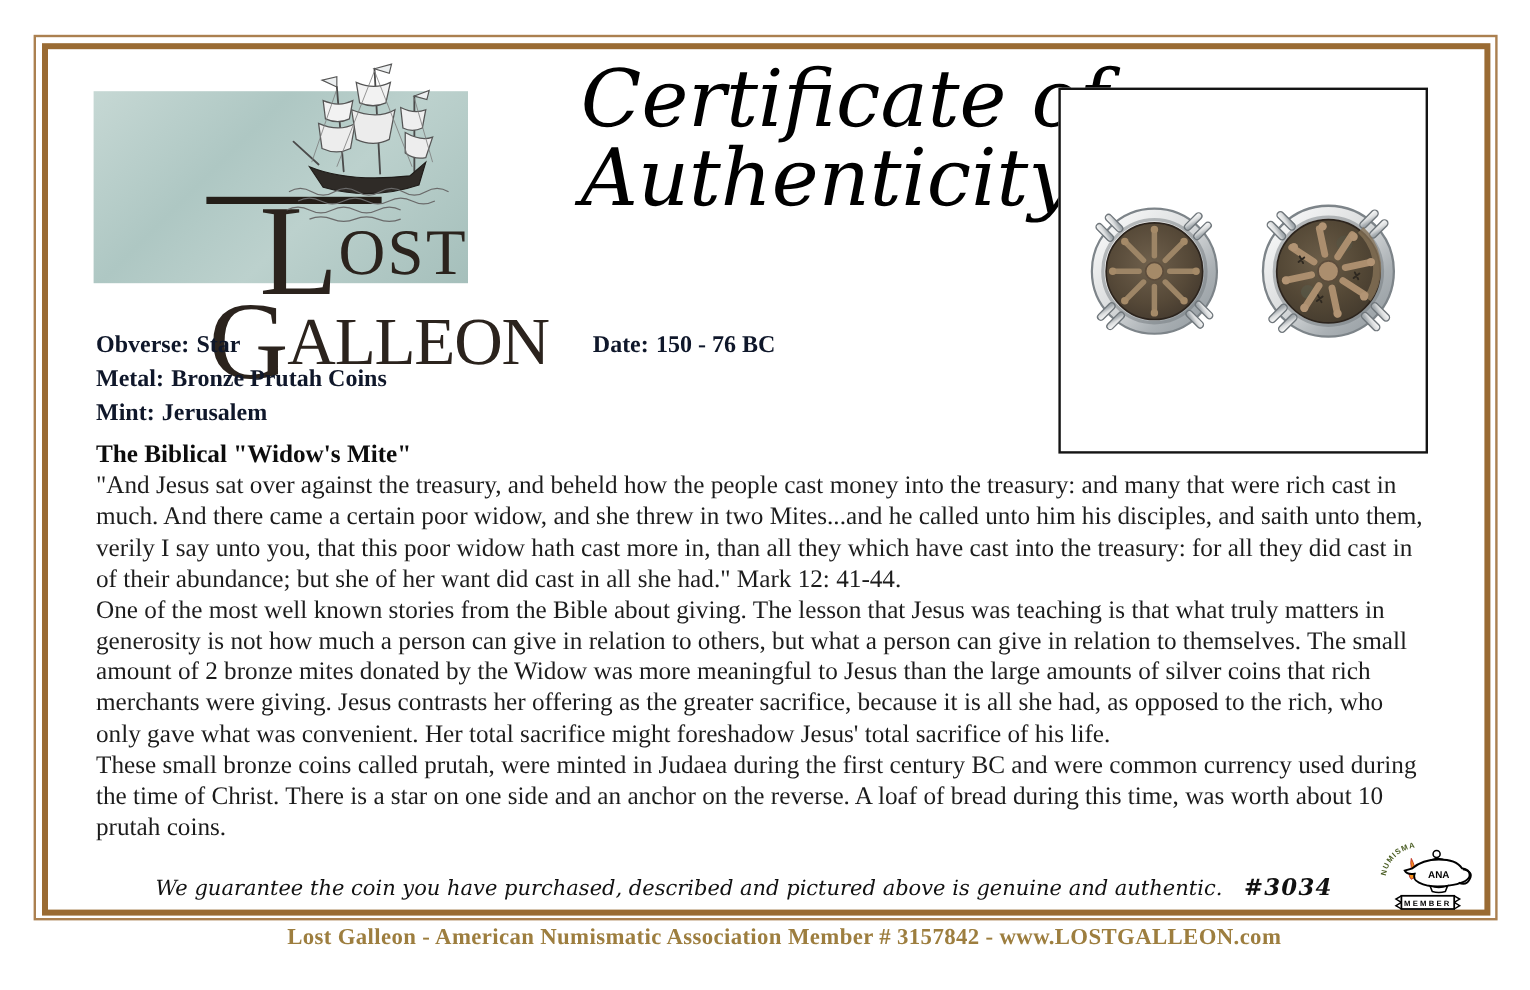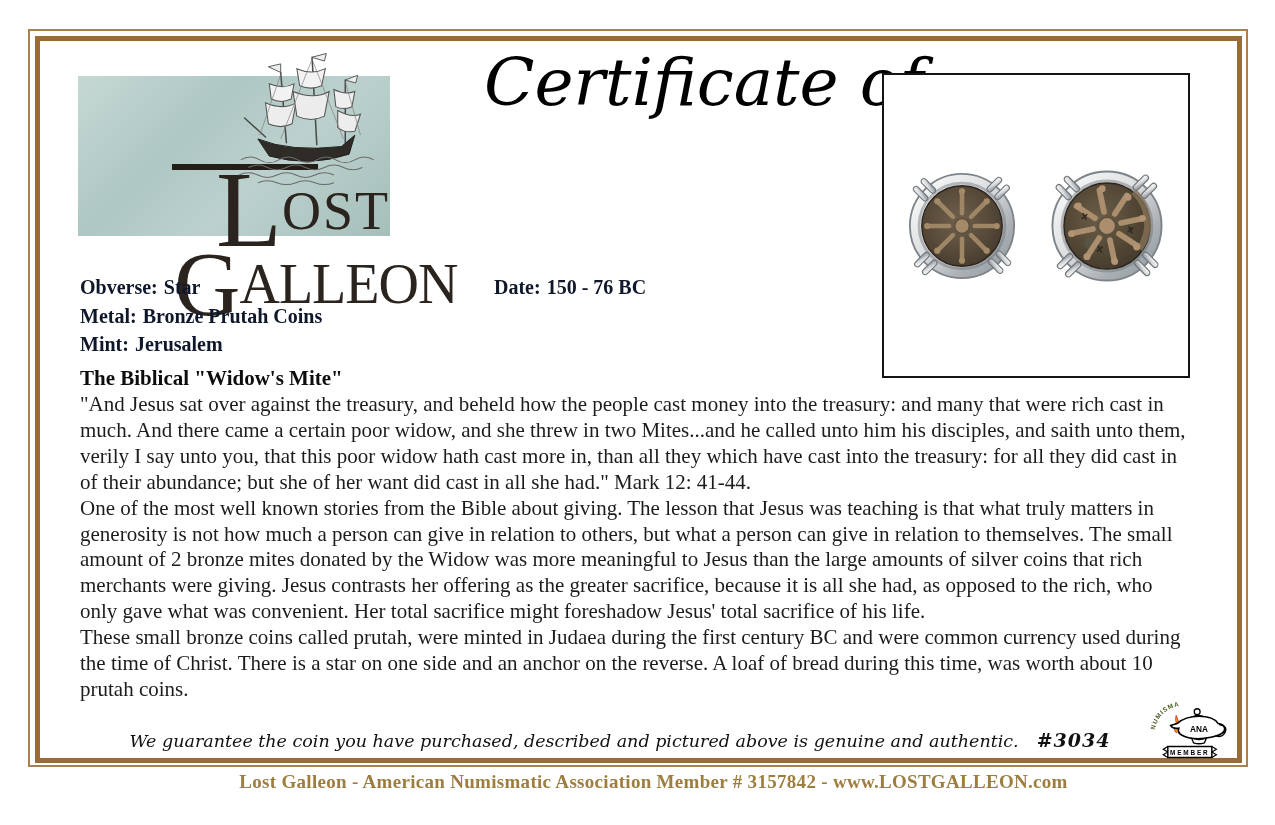--- a/index.html
+++ b/index.html
@@ -96,20 +96,21 @@
     <g stroke="#6a6a6a" stroke-width="1.1" fill="none">
       <path d="M4,118 q10,-6 20,0 t20,0 t20,0 t20,0 t20,0 t20,0 t20,0"></path>
       <path d="M12,126 q10,-5 20,0 t20,0 t20,0 t20,0 t20,0 t20,0"></path>
       <path d="M2,134 q10,-5 20,0 t20,0 t20,0 t20,0 t20,0"></path>
       <path d="M22,142 q10,-4 20,0 t20,0 t20,0 t20,0"></path>
     </g>
   </svg>
 
   <div class="title">
     <div>Certificate of</div>
+    <div>Authenticity</div>
   </div>
 
   <div class="coin-box">
 
     <svg viewBox="0 0 140 140" width="128" height="128">
       <defs>
         <linearGradient id="silv1" x1="0" y1="0" x2="1" y2="1">
           <stop offset="0" stop-color="#ffffff"></stop>
             <stop offset="0.45" stop-color="#dcdedf"></stop>
           <stop offset="0.72" stop-color="#aab0b4"></stop>

